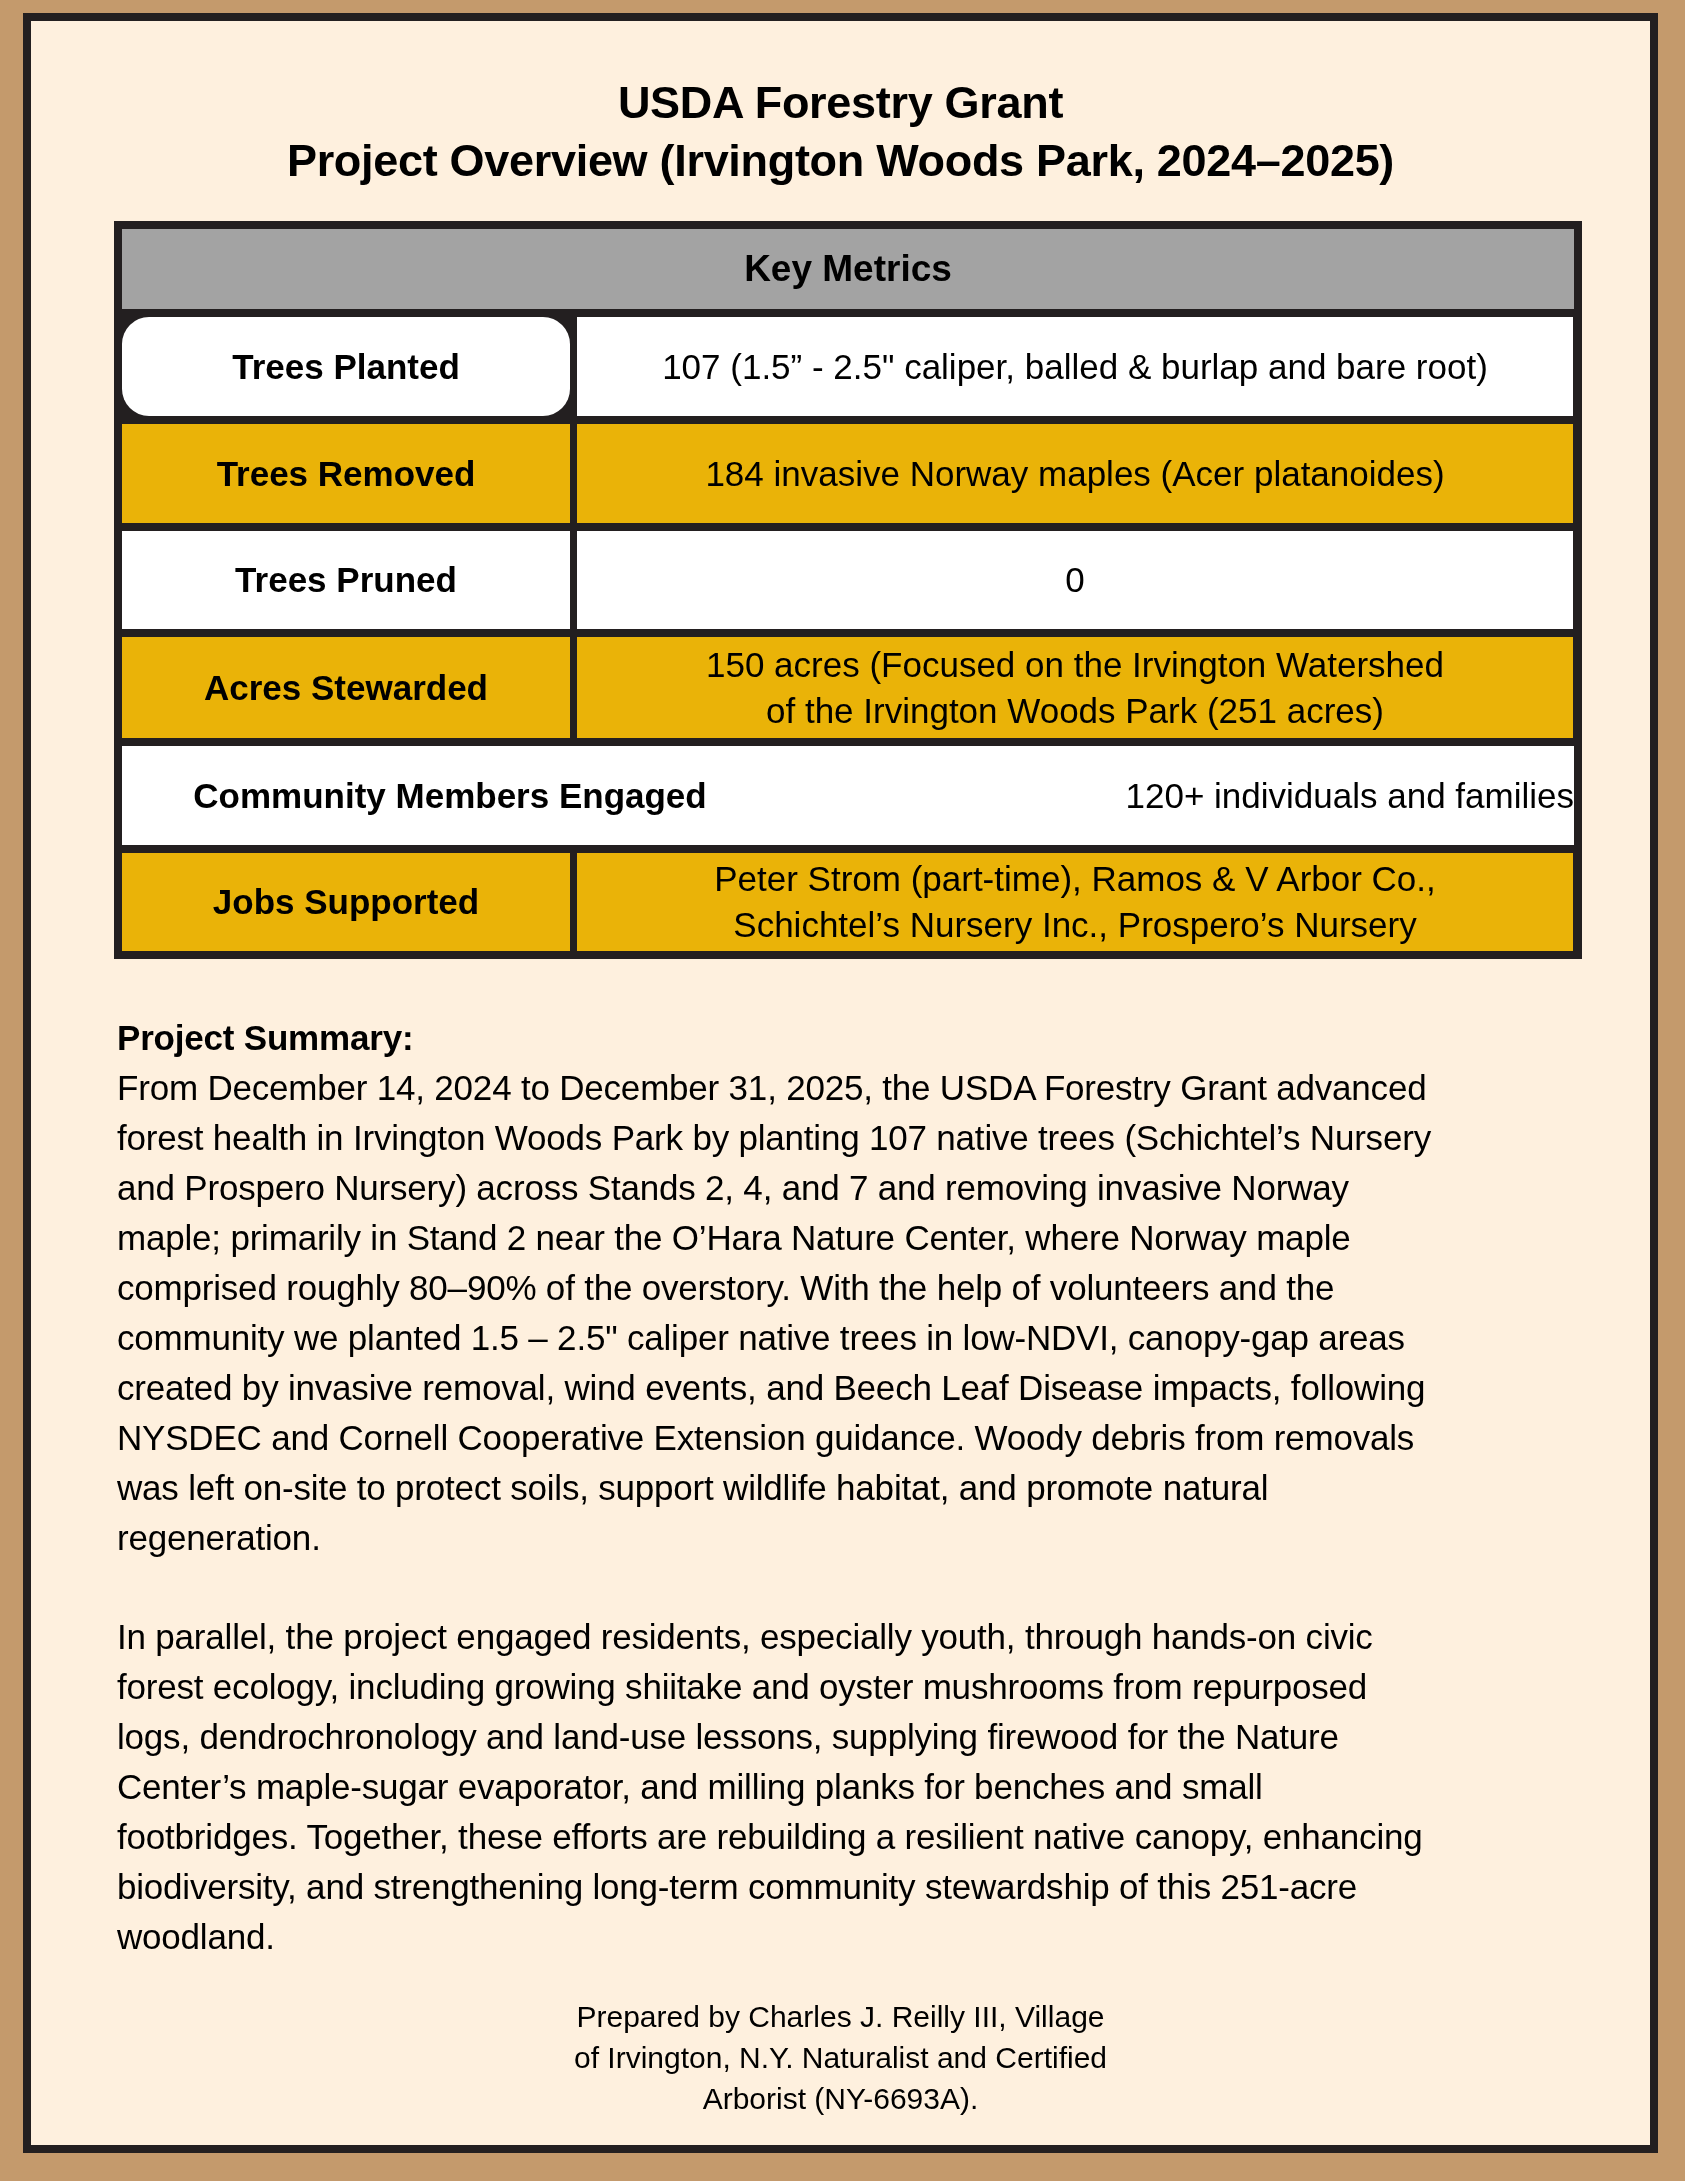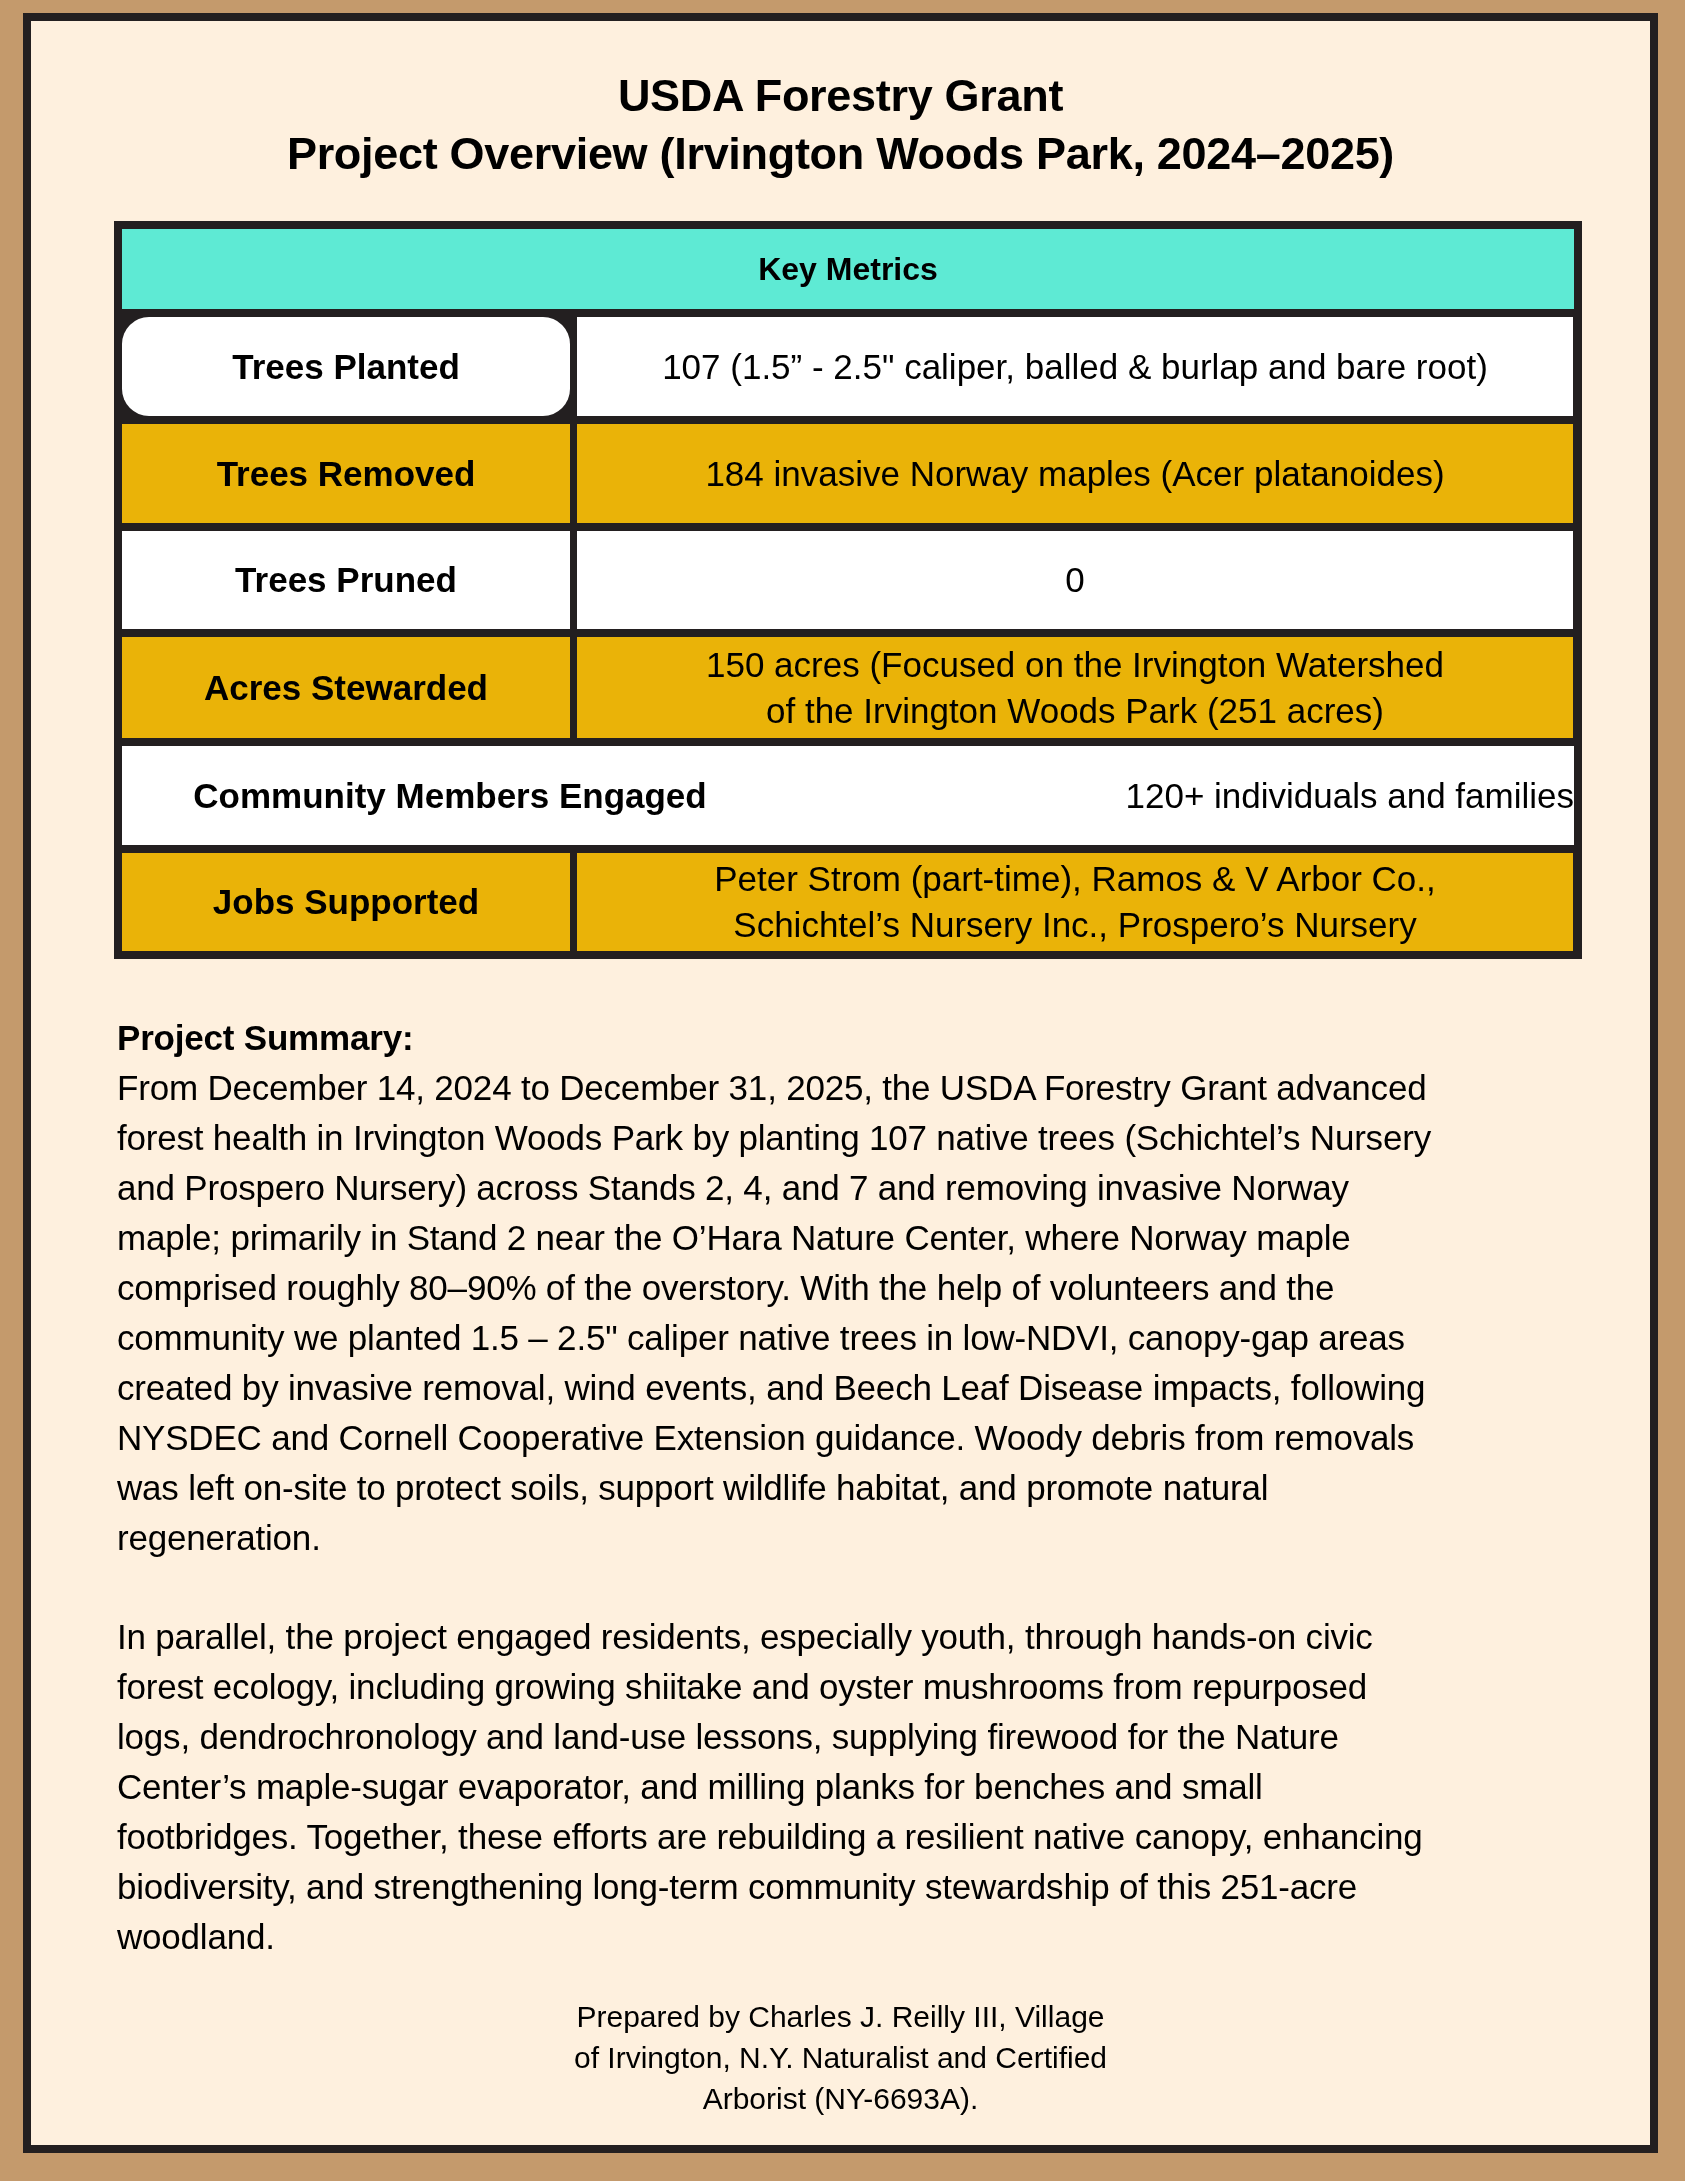--- a/index.html
+++ b/index.html
@@ -17,21 +17,21 @@
       left: 23px;
       top: 13px;
       width: 1619px;
       height: 2124px;
       border: 8.8px solid #231f20;
       background: #fef0de;
     }
     .title {
       position: absolute;
       left: 0; right: 0;
-      top: 46px;
+      top: 53px;
       text-align: center;
       font-weight: bold;
       font-size: 45px;
       line-height: 58px;
       letter-spacing: -0.3px;
     }
     .title div { white-space: nowrap; }
 
     .metrics {
       position: absolute;
@@ -45,23 +45,23 @@
     .cell {
       position: absolute;
       display: flex;
       align-items: center;
       justify-content: center;
       text-align: center;
       box-sizing: border-box;
     }
     .hdr {
       left: 8px; top: 8px; width: 1452px; height: 80px;
-      background: #5eead4;
+      background: #a3a3a3;
       font-weight: bold;
-      font-size: 32px;
+      font-size: 37px;
     }
     .lbl {
       font-weight: bold;
       font-size: 35px;
       white-space: nowrap;
     }
     .val {
       font-size: 35px;
       line-height: 46px;
     }

